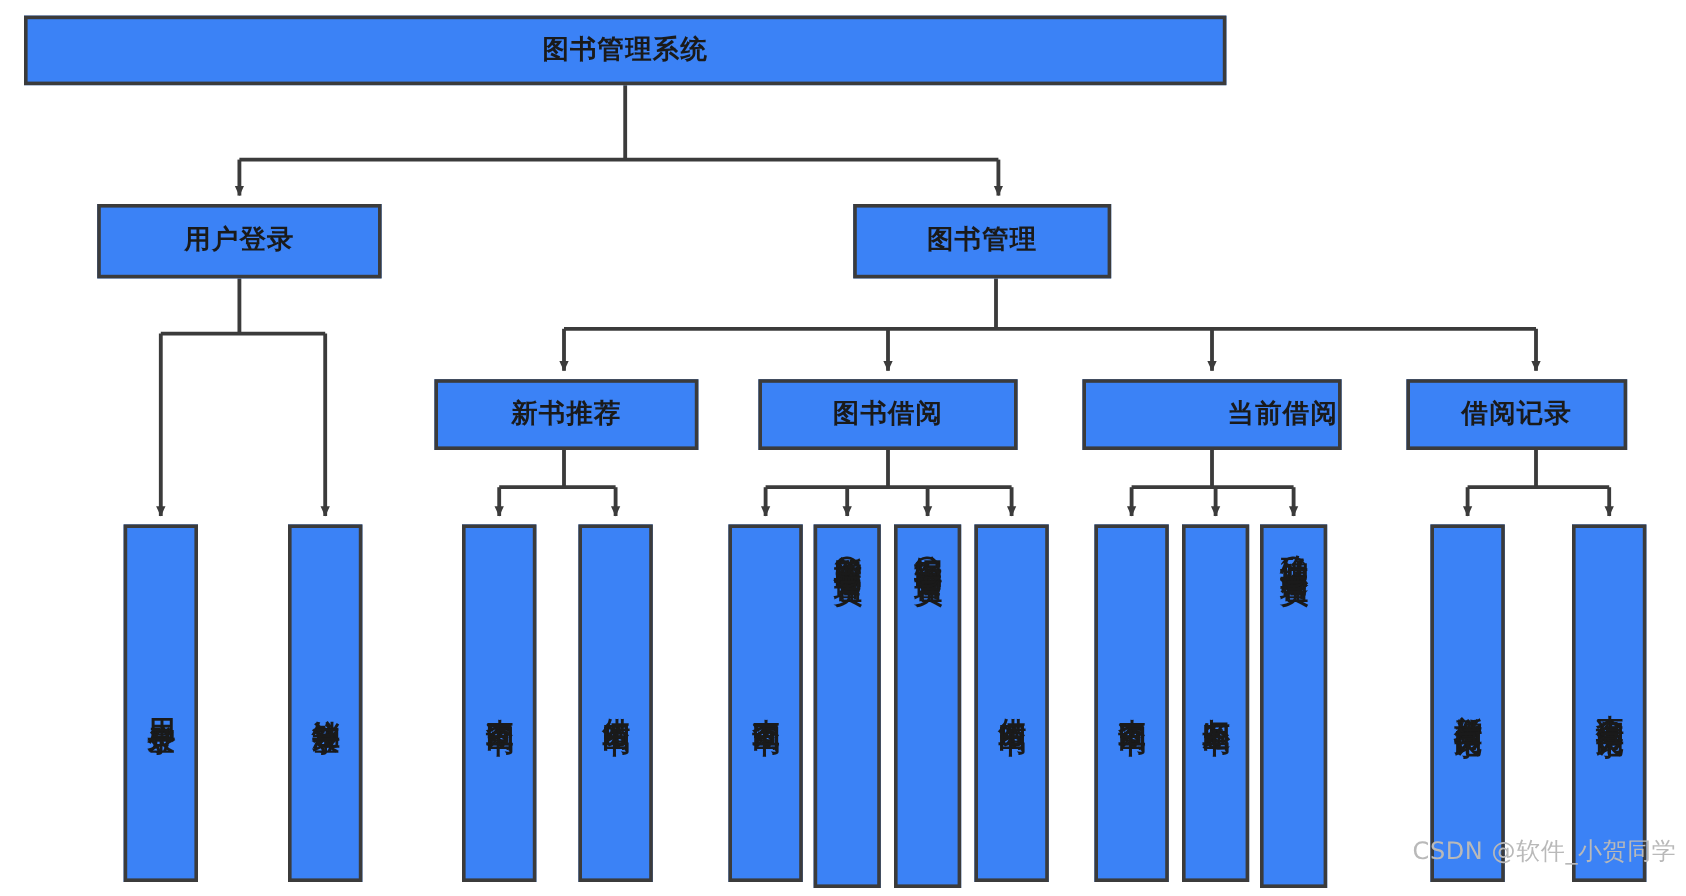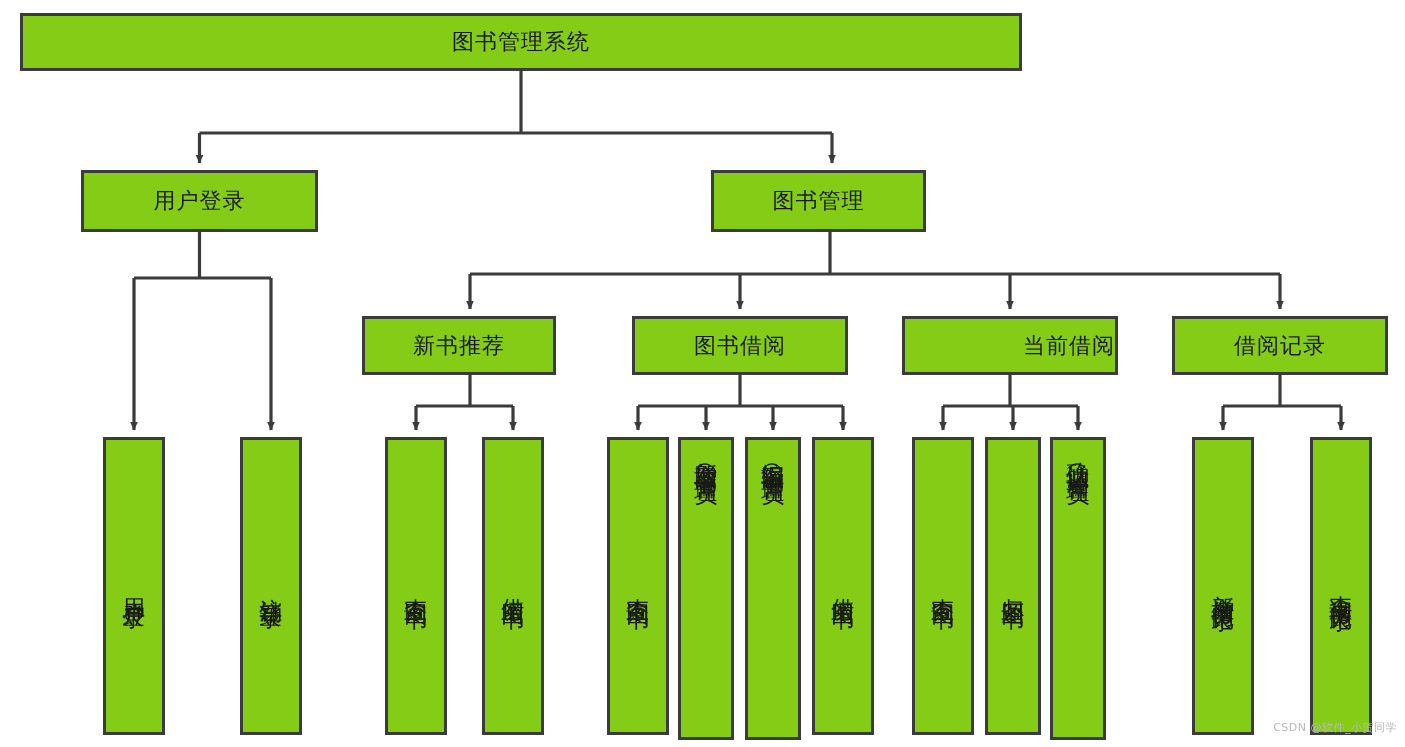--- a/index.html
+++ b/index.html
@@ -23,26 +23,27 @@
     position: absolute;
     left: 0;
     top: 0;
     width: 1405px;
     height: 747px;
   }
   .node {
     position: absolute;
     box-sizing: border-box;
     border: 3px solid #3b3b3b;
-    background: #84cc16;
+    background: #3b82f6;
     color: #1a1a1a;
     display: flex;
     align-items: center;
     justify-content: center;
     z-index: 2;
+    font-weight: bold;
   }
   .node-label {
     font-size: 22px;
     line-height: 1.15;
     letter-spacing: 1px;
     white-space: nowrap;
     color: #1a1a1a;
   }
   .node.vertical {
     align-items: flex-start;
@@ -58,22 +59,22 @@
     white-space: nowrap;
     text-align: center;
   }
   .node.vertical.centered {
     align-items: center;
     padding-top: 0;
   }
   #watermark {
     position: absolute;
     right: 8px;
-    bottom: 12px;
-    font-size: 11px;
+    bottom: 24px;
+    font-size: 20px;
     color: #b9b9b9;
     letter-spacing: 0.5px;
     z-index: 5;
     white-space: nowrap;
   }
 </style>
 </head>
 <body>
 
 <div id="diagram-root">
@@ -133,30 +134,30 @@
     <span class="node-label">图书管理系统</span>
   </div>
 
   <div class="node" style="left:81px; top:170px; width:237px; height:62px;">
     <span class="node-label">用户登录</span>
   </div>
   <div class="node" style="left:711px; top:170px; width:215px; height:62px;">
     <span class="node-label">图书管理</span>
   </div>
 
-  <div class="node" style="left:362px; top:316px; width:194px; height:59px;">
+  <div class="node" style="left:362px; top:316px; width:220px; height:59px;">
     <span class="node-label">新书推荐</span>
   </div>
   <div class="node" style="left:632px; top:316px; width:216px; height:59px;">
     <span class="node-label">图书借阅</span>
   </div>
   <div class="node" style="left:902px; top:316px; width:216px; height:59px;justify-content:flex-end;">
     <span class="node-label">当前借阅</span>
   </div>
-  <div class="node" style="left:1172px; top:316px; width:216px; height:59px;">
+  <div class="node" style="left:1172px; top:316px; width:184px; height:59px;">
     <span class="node-label">借阅记录</span>
   </div>
 
   <div class="node vertical centered" style="left:103px; top:437px; width:62px; height:298px;">
     <span class="node-label">用户登录</span>
   </div>
   <div class="node vertical centered" style="left:240px; top:437px; width:62px; height:298px;">
     <span class="node-label">注销登录</span>
   </div>
 

